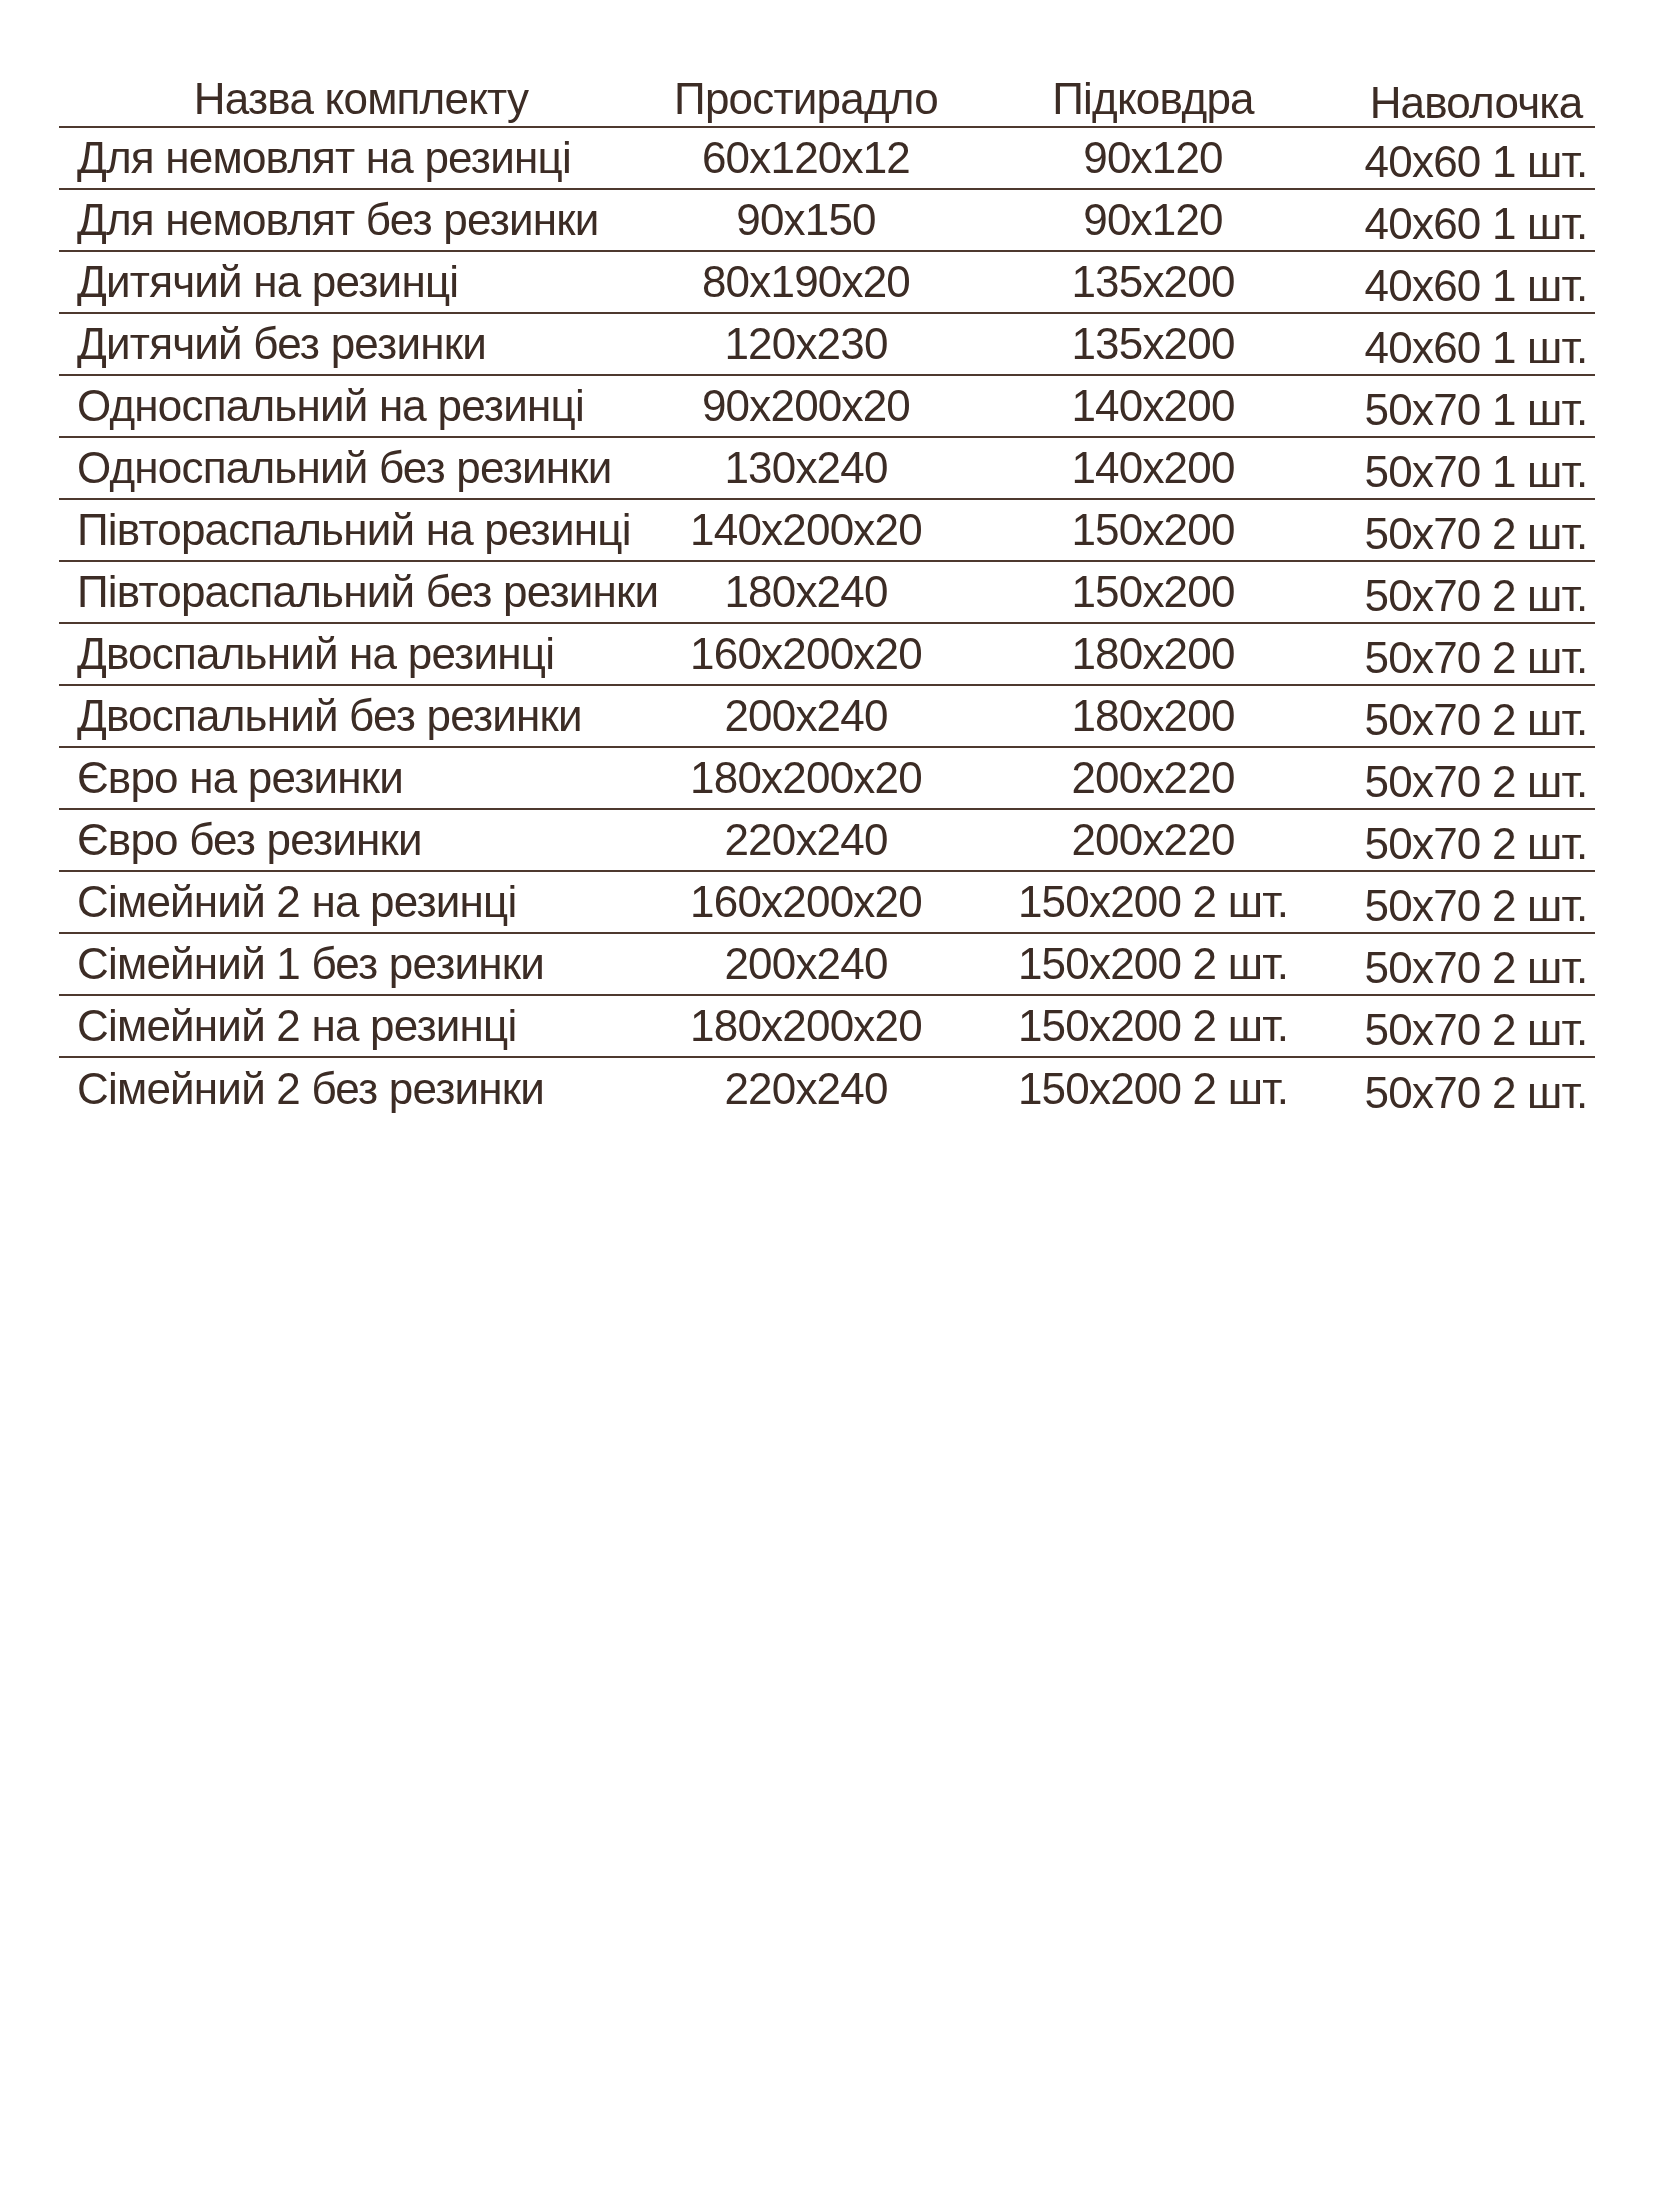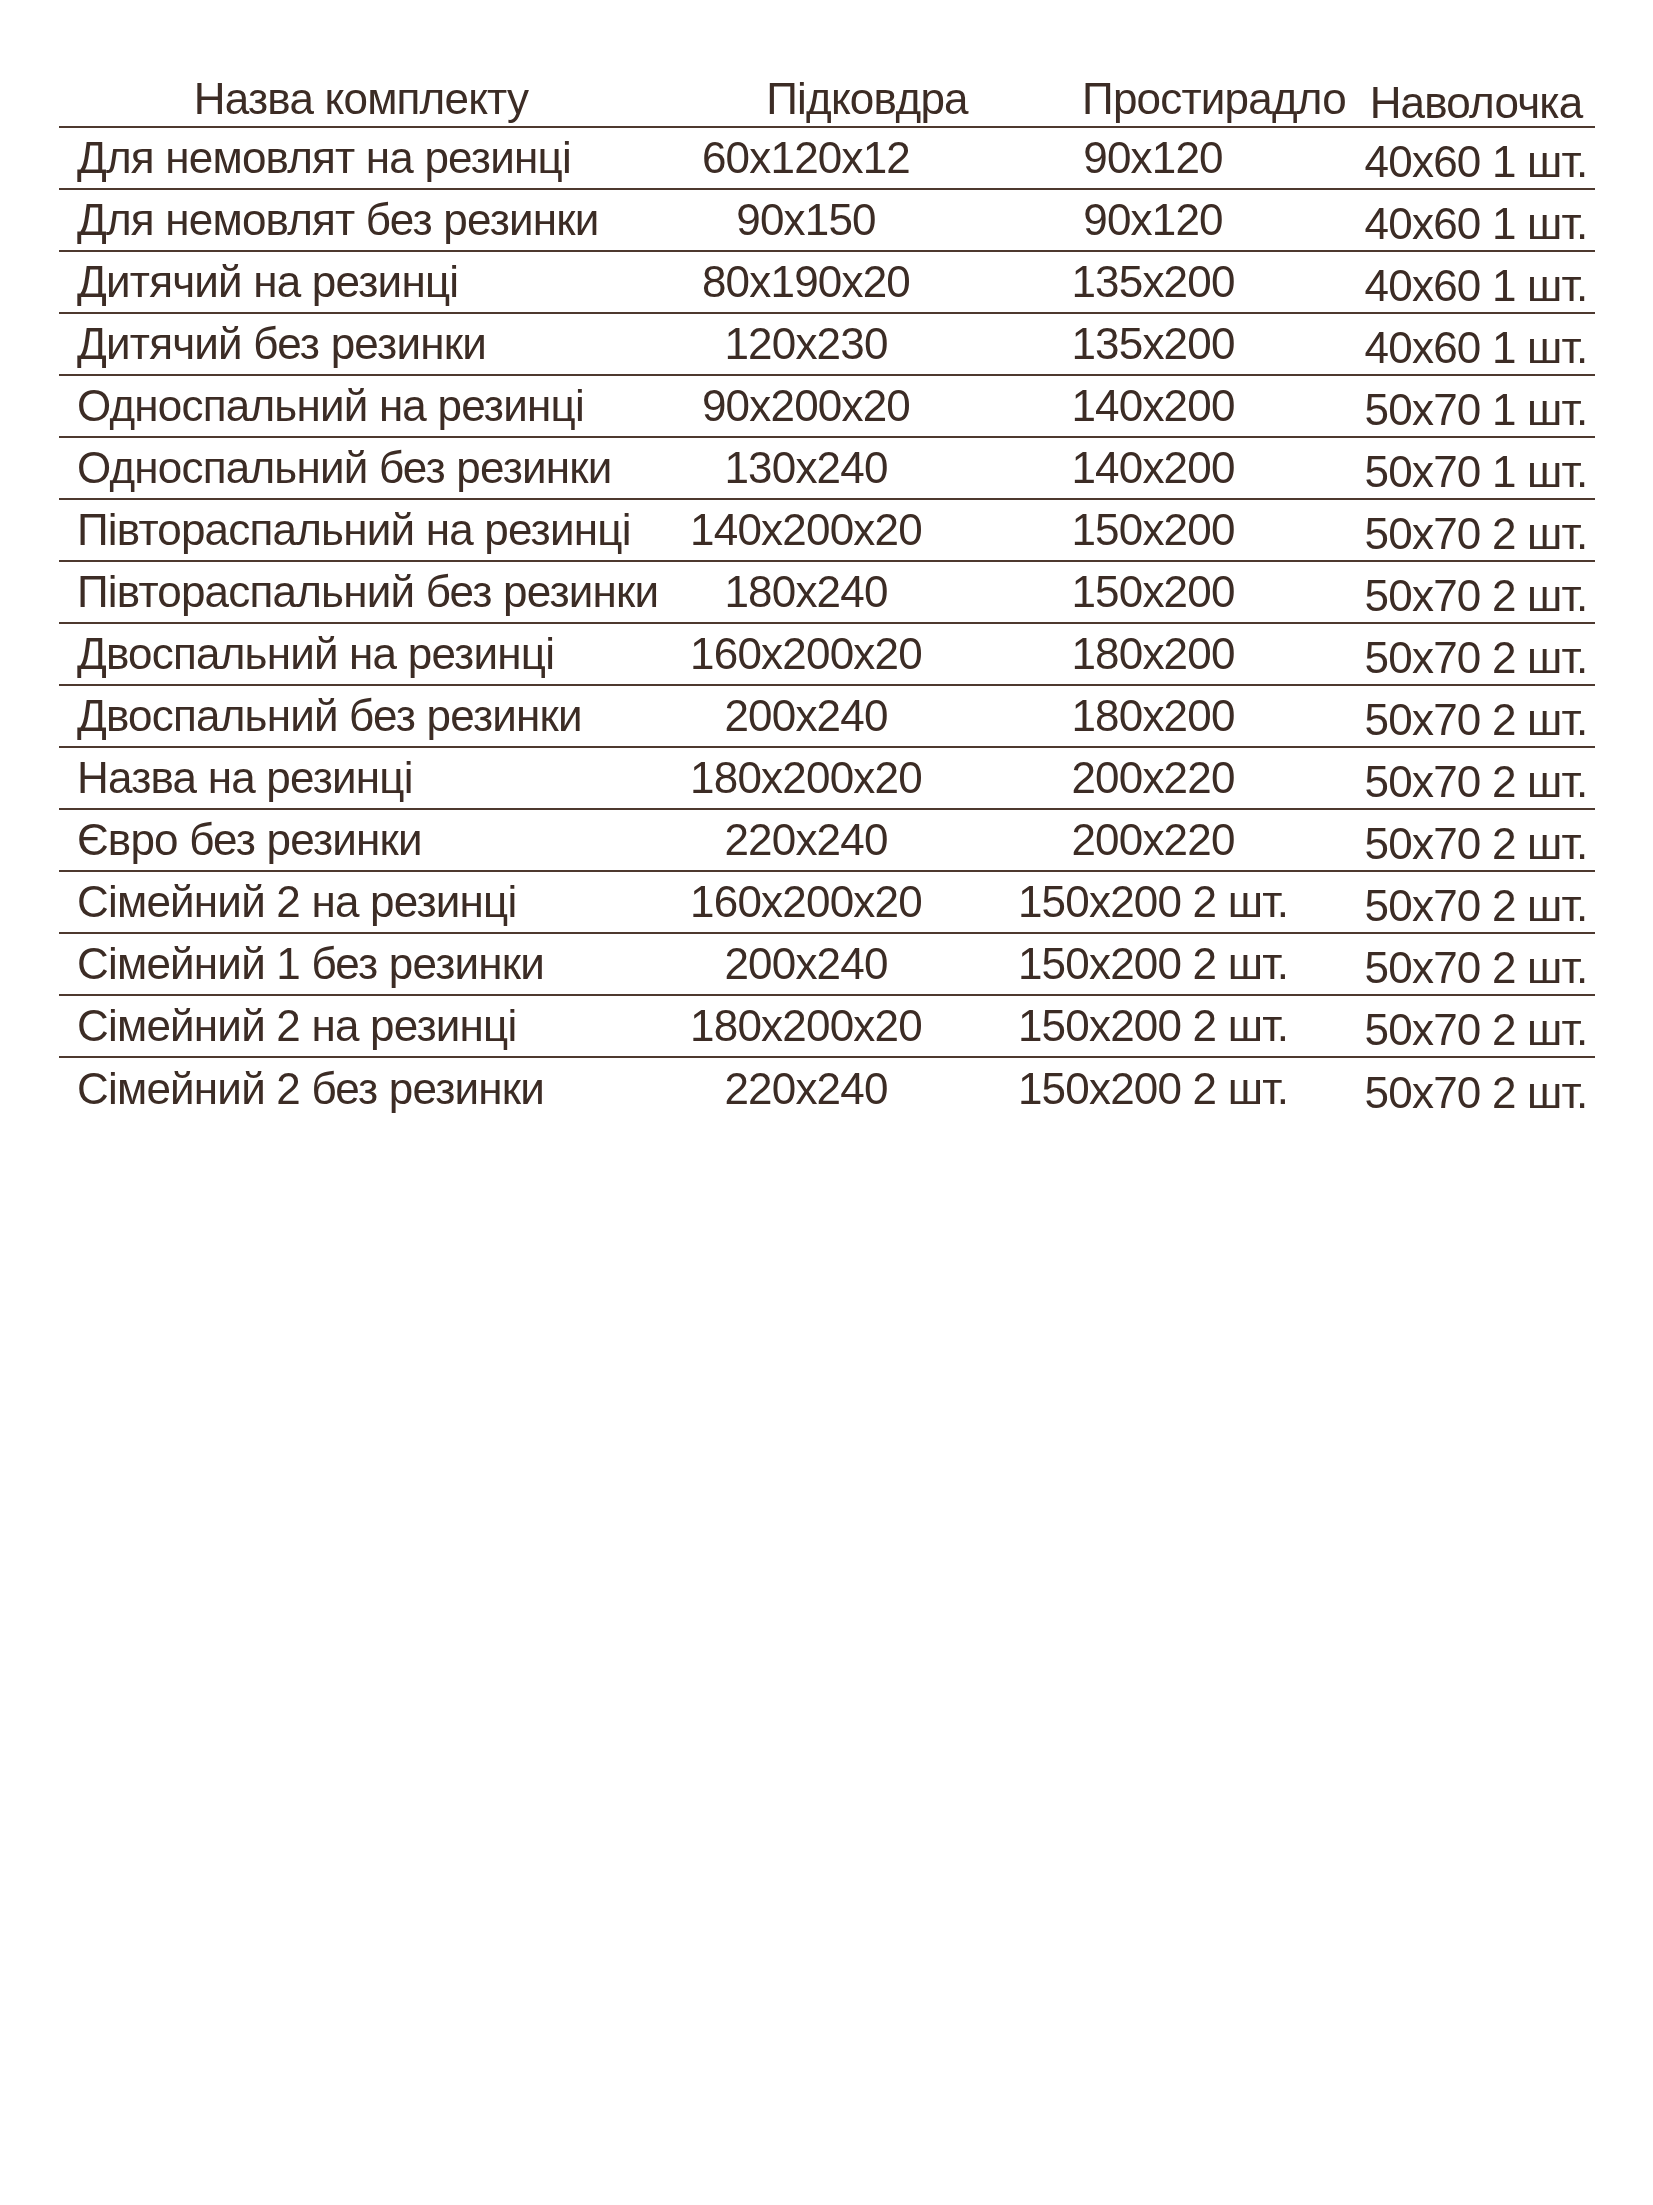--- a/index.html
+++ b/index.html
@@ -66,22 +66,22 @@
 </head>
 <body>
 
 <div class="page">
 
 
   <div class="size-table">
 
     <div class="row header">
       <div class="cell c1">Назва комплекту</div>
+      <div class="cell c2">Простирадло</div>
       <div class="cell c3">Підковдра</div>
-      <div class="cell c2">Простирадло</div>
       <div class="cell c4">Наволочка</div>
     </div>
 
     <div id="rows-container">
   <div class="row body-row">
     <div class="cell c1">Для немовлят на резинці</div>
     <div class="cell c2">60х120х12</div>
     <div class="cell c3">90х120</div>
     <div class="cell c4">40х60 1 шт.</div>
   </div>
@@ -143,21 +143,21 @@
   </div>
 
   <div class="row body-row">
     <div class="cell c1">Двоспальний без резинки</div>
     <div class="cell c2">200х240</div>
     <div class="cell c3">180х200</div>
     <div class="cell c4">50х70 2 шт.</div>
   </div>
 
   <div class="row body-row">
-    <div class="cell c1">Назва на резинці</div>
+    <div class="cell c1">Євро на резинки</div>
     <div class="cell c2">180х200х20</div>
     <div class="cell c3">200х220</div>
     <div class="cell c4">50х70 2 шт.</div>
   </div>
 
   <div class="row body-row">
     <div class="cell c1">Євро без резинки</div>
     <div class="cell c2">220х240</div>
     <div class="cell c3">200х220</div>
     <div class="cell c4">50х70 2 шт.</div>

